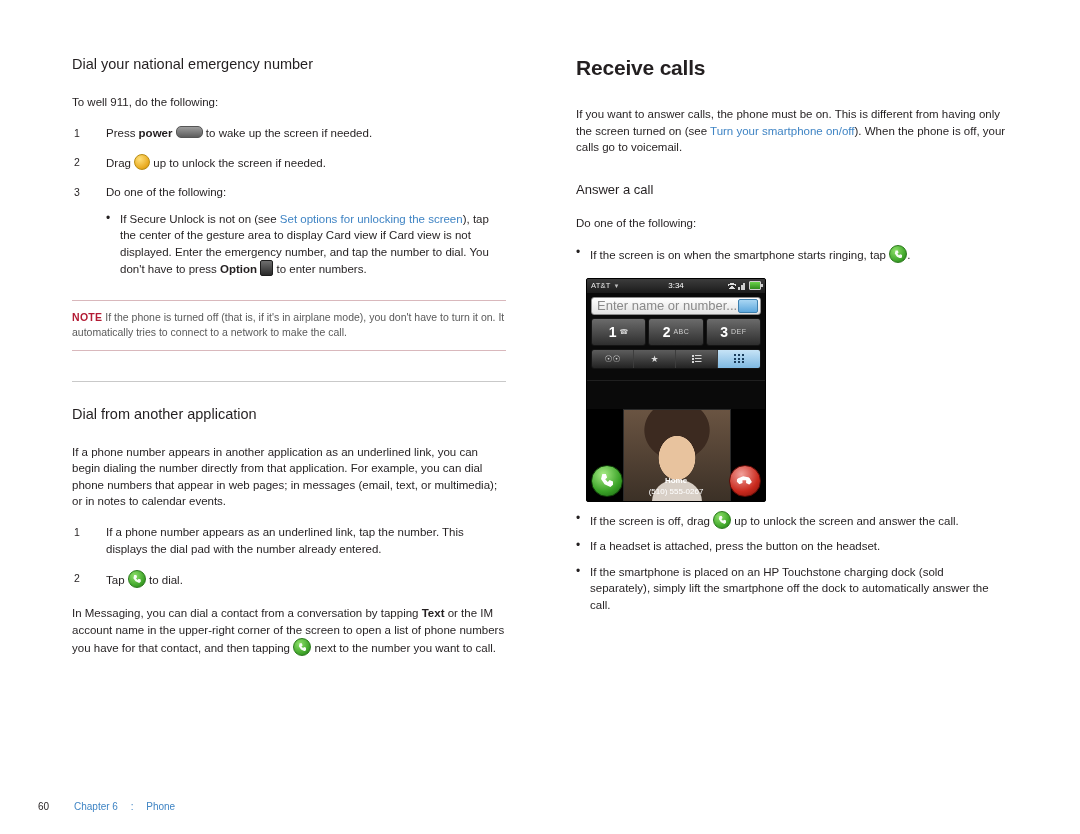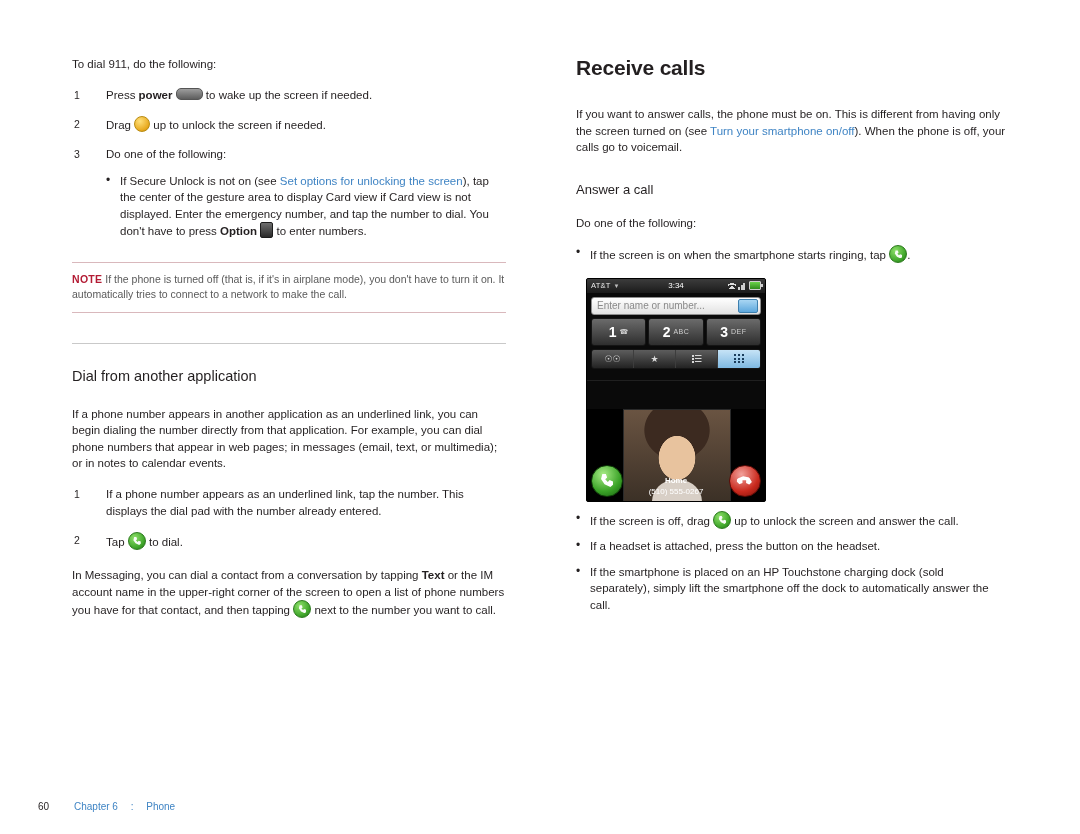--- a/index.html
+++ b/index.html
@@ -293,21 +293,21 @@
   }
   .ps-entry {
     margin: 4px 4px 0 4px;
     height: 16px;
     border-radius: 3px;
     background: linear-gradient(#ffffff, #e2e2e2);
     border: 1px solid #8d8d8d;
     display: flex;
     align-items: center;
     padding-left: 5px;
-    font-size: 10px;
+    font-size: 13px;
     color: #8a8a8a;
     position: relative;
   }
   .ps-entry .bkspace {
     position: absolute;
     right: 2px; top: 1.5px;
     width: 18px; height: 12px;
     border-radius: 2px;
     background: linear-gradient(#a9d6f3, #5ea8dd);
     border: 1px solid #3d7fae;
@@ -462,22 +462,23 @@
     border-top: 1px solid #202020;
   }
 </style>
 </head>
 <body>
 
 <div class="page">
 
   <div class="col-left">
 
-
-    <p class="body">To dial 911, do the following:</p>
+    <h2 class="section-head">Dial your national emergency number</h2>
+
+    <p class="body">To well 911, do the following:</p>
 
     <ul class="numlist">
       <li>
         <span class="num">1</span>
         <span>Press </span><b>power</b>
         <span class="ico ico-power"></span><span> to wake up the screen if needed.</span>
       </li>
       <li>
         <span class="num">2</span>
         <span>Drag </span><span class="ico ico-unlock"></span><span> up to unlock the screen if needed.</span>

